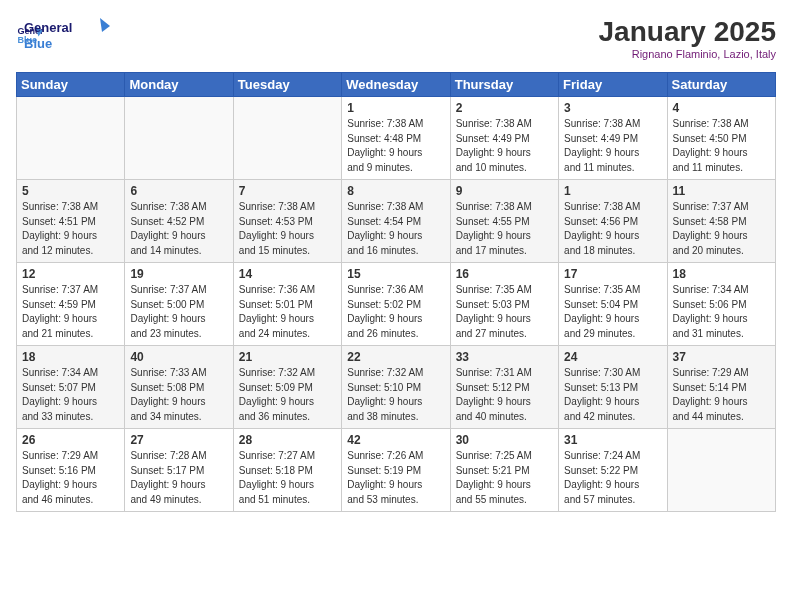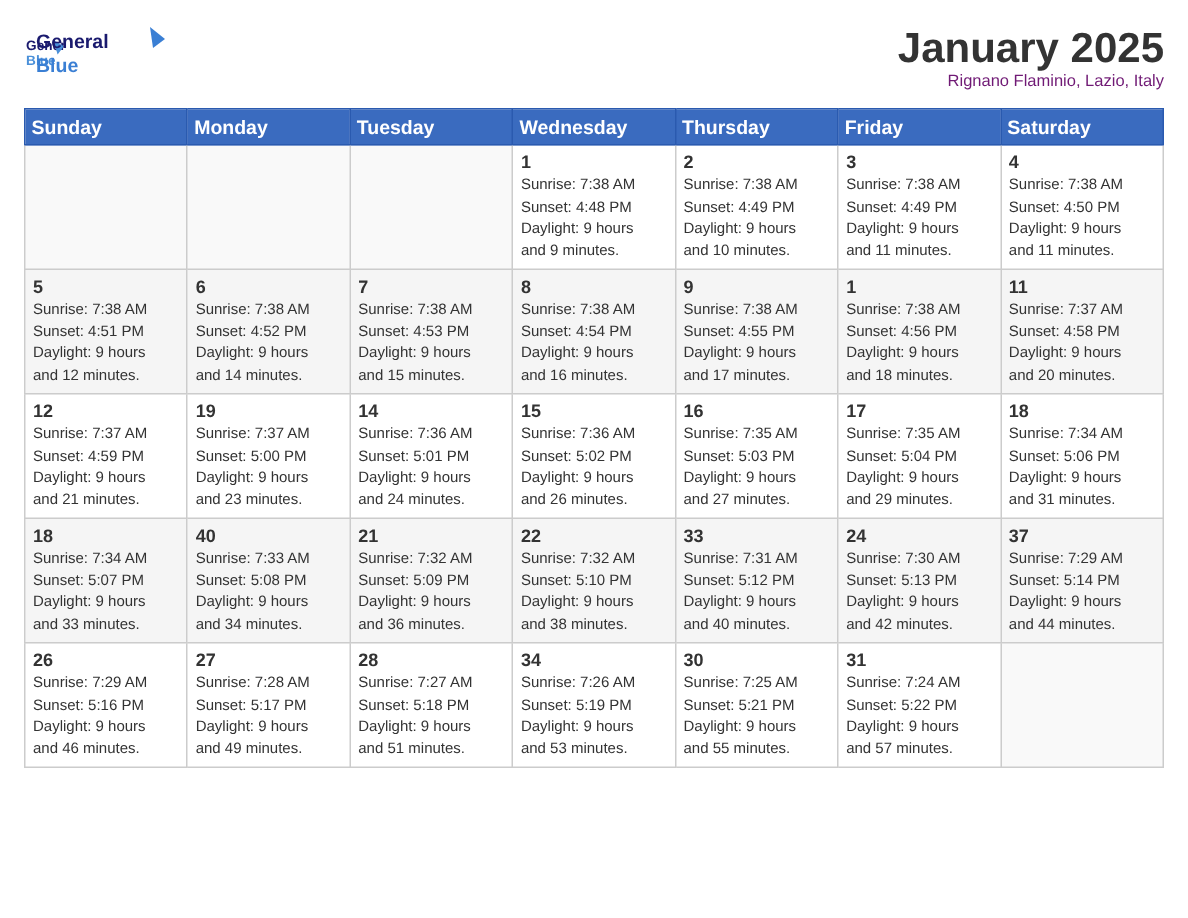--- a/index.html
+++ b/index.html
@@ -240,21 +240,21 @@
         </td>
         <td>
           <span class="day-num">27</span>
           <div class="day-info">Sunrise: 7:28 AM<br>Sunset: 5:17 PM<br>Daylight: 9 hours<br>and 49 minutes.</div>
         </td>
         <td>
           <span class="day-num">28</span>
           <div class="day-info">Sunrise: 7:27 AM<br>Sunset: 5:18 PM<br>Daylight: 9 hours<br>and 51 minutes.</div>
         </td>
         <td>
-          <span class="day-num">34</span>
+          <span class="day-num">42</span>
           <div class="day-info">Sunrise: 7:26 AM<br>Sunset: 5:19 PM<br>Daylight: 9 hours<br>and 53 minutes.</div>
         </td>
         <td>
           <span class="day-num">30</span>
           <div class="day-info">Sunrise: 7:25 AM<br>Sunset: 5:21 PM<br>Daylight: 9 hours<br>and 55 minutes.</div>
         </td>
         <td>
           <span class="day-num">31</span>
           <div class="day-info">Sunrise: 7:24 AM<br>Sunset: 5:22 PM<br>Daylight: 9 hours<br>and 57 minutes.</div>
         </td>

